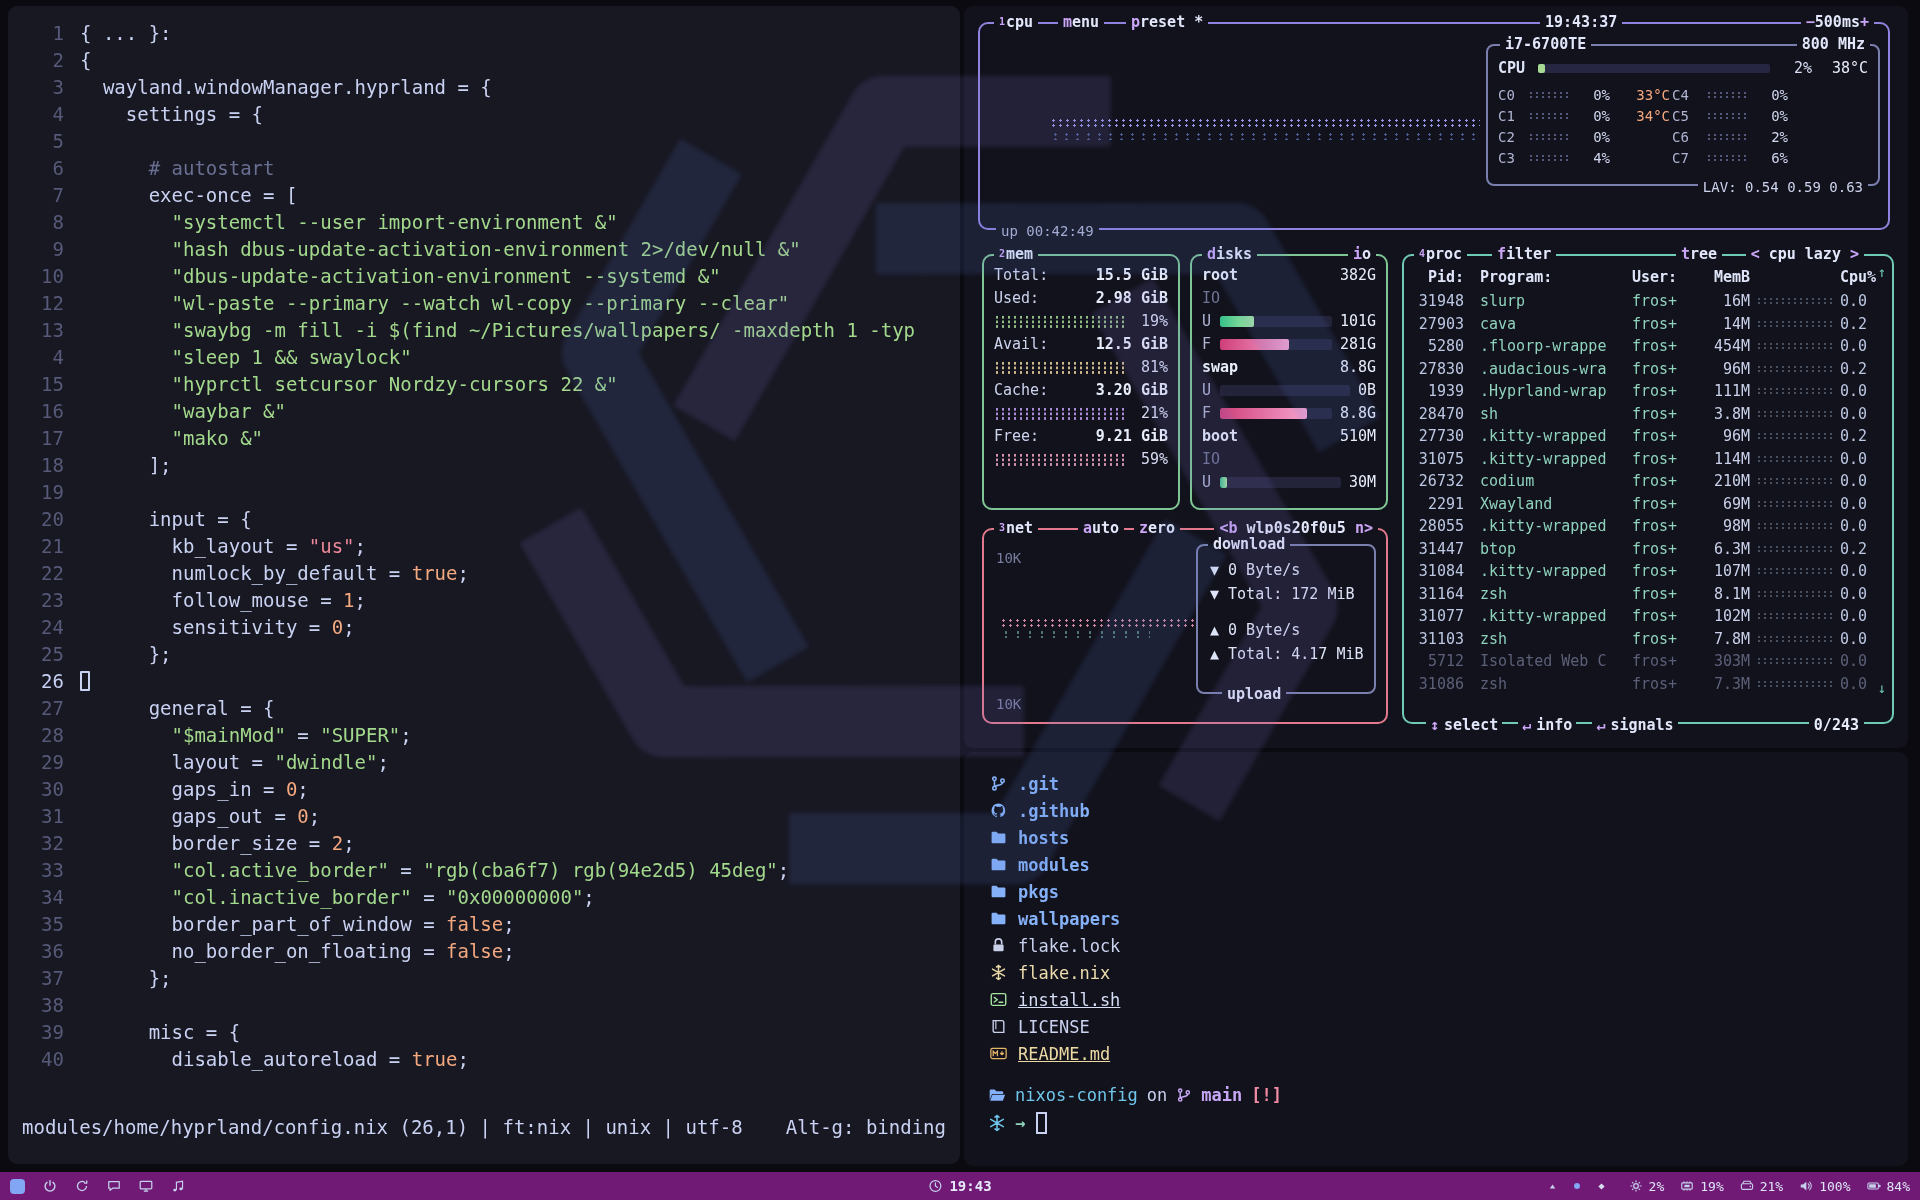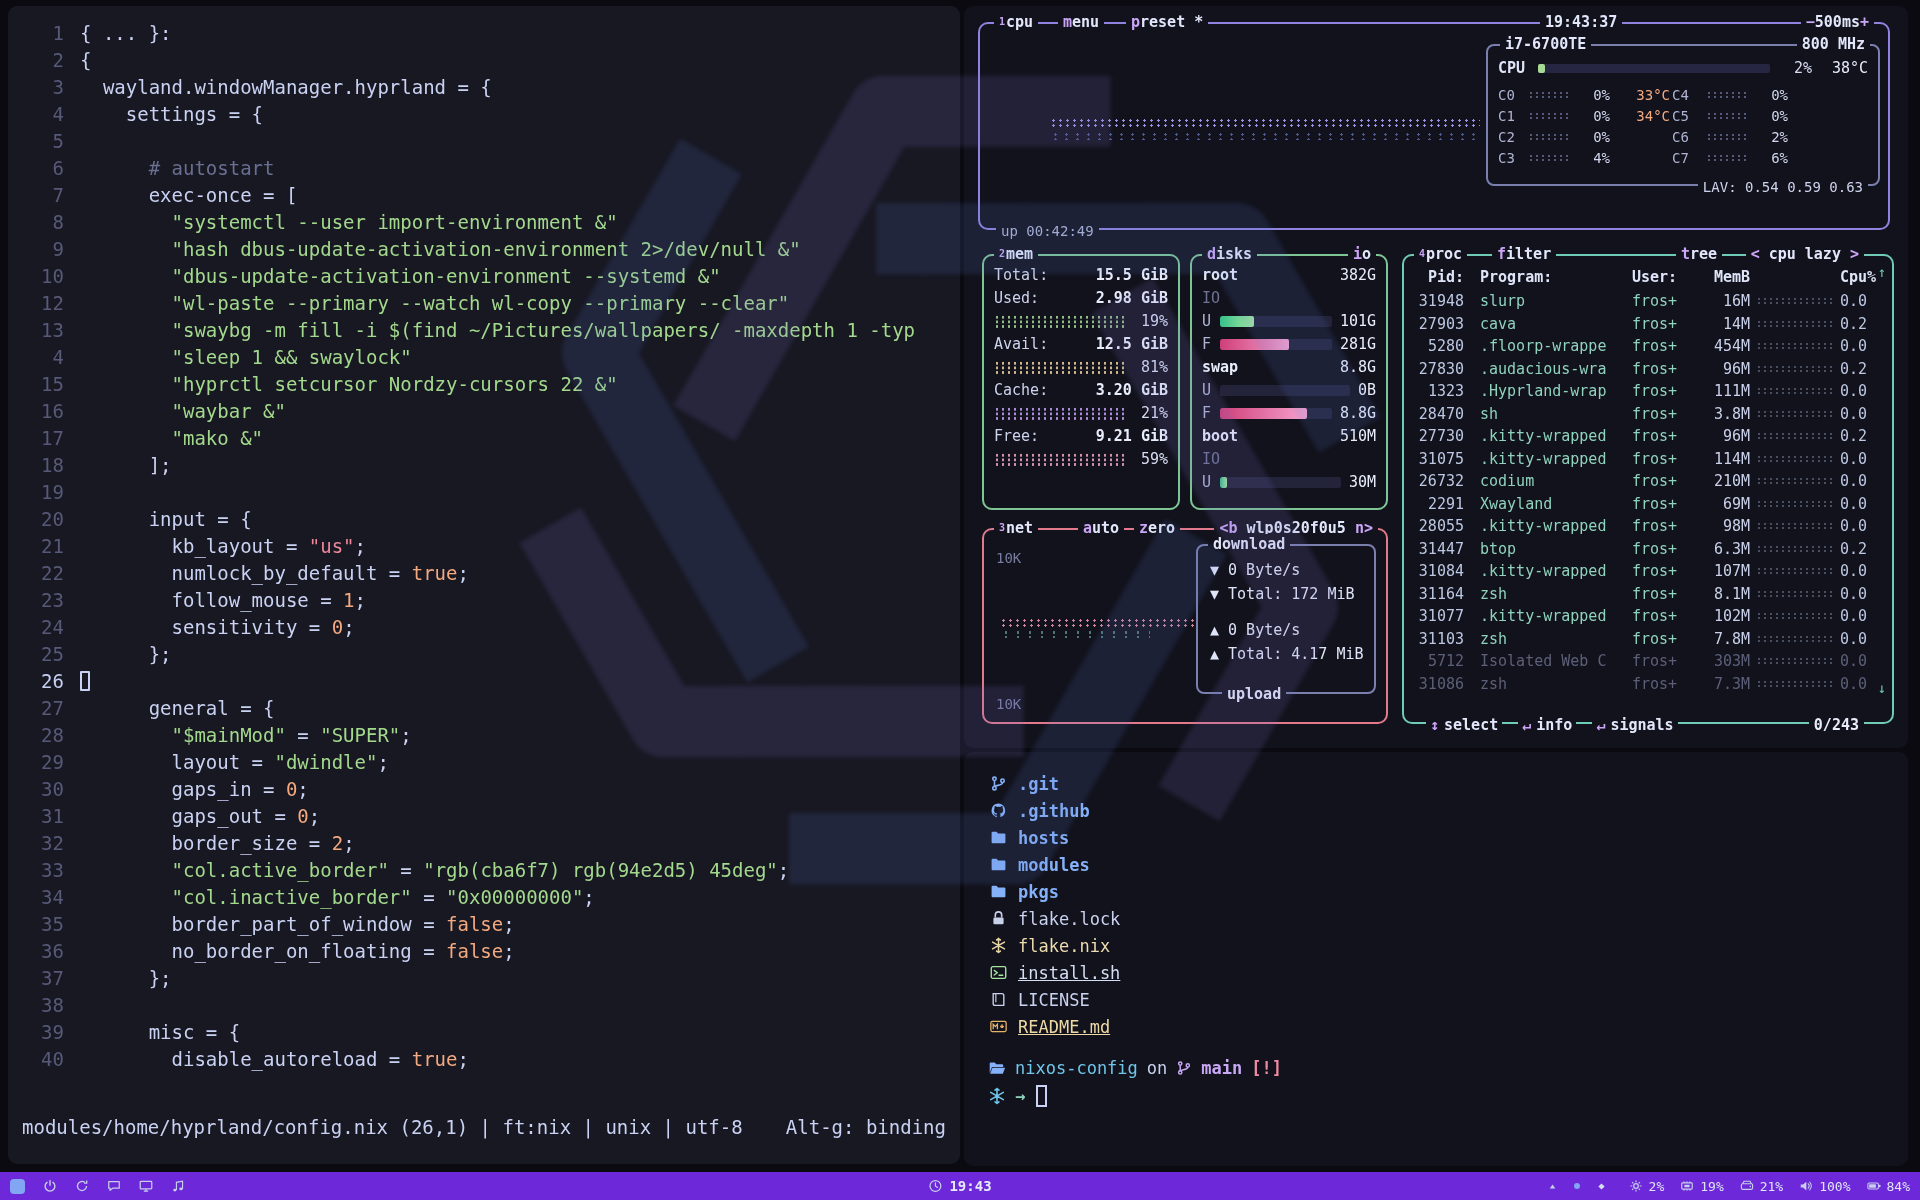--- a/index.html
+++ b/index.html
@@ -120,21 +120,21 @@
   .picon{display:inline-flex;font-size:18px}
   .pdir{color:#70c6ea;font-weight:normal}
   .pon{color:#c9d2ee}
   .pbranch{color:#c8a7f5;font-weight:bold}
   .pstatus{color:#ef8ba2;font-weight:bold}
   .input-line{display:flex;align-items:center;gap:9px;margin-top:7px}
   .parrow{color:#8fd3bd;font-weight:bold}
   .term-cursor{display:inline-block;width:11px;height:22px;border:2px solid #c9d2f2;margin-left:2px}
 
   
-  #bar{position:absolute;left:0;right:0;bottom:0;height:28px;background:#6d28d9;display:flex;align-items:center;justify-content:space-between;padding:0 10px;z-index:60}
+  #bar{position:absolute;left:0;right:0;bottom:0;height:28px;background:#701a75;display:flex;align-items:center;justify-content:space-between;padding:0 10px;z-index:60}
   .bar-left{display:flex;align-items:center;gap:18px}
   .ws-chip{width:15px;height:15px;border-radius:4px;background:#82a6f4;display:inline-block}
   #bar-left-icons{display:flex;gap:18px;align-items:center}
   .tb-icon{display:inline-flex;color:#c6cfec;font-size:14px;align-items:center}
   .bar-center{position:absolute;left:50%;transform:translateX(-50%);display:flex;gap:7px;align-items:center;color:#e6eafb;font-size:14px;font-weight:bold}
   .bar-right{display:flex;align-items:center;gap:16px}
   #bar-tray{display:flex;gap:12px;margin-right:6px}
   #bar-tray [data-icon="dot"]{color:#82a6f4}
   #bar-tray [data-icon="diamond"]{color:#d8def2;font-size:11px}
   #bar-tray [data-icon="tri"]{font-size:11px}
@@ -496,21 +496,21 @@
           </div>
           <div class="prow">
             <span class="pcell pid">27830</span>
             <span class="pcell prog">.audacious-wra</span>
             <span class="pcell user">fros+</span>
             <span class="pcell memb">96M</span>
             <span class="pcell pgraph"></span>
             <span class="pcell cpu">0.2</span>
           </div>
           <div class="prow">
-            <span class="pcell pid">1323</span>
+            <span class="pcell pid">1939</span>
             <span class="pcell prog">.Hyprland-wrap</span>
             <span class="pcell user">fros+</span>
             <span class="pcell memb">111M</span>
             <span class="pcell pgraph"></span>
             <span class="pcell cpu">0.0</span>
           </div>
           <div class="prow">
             <span class="pcell pid">28470</span>
             <span class="pcell prog">sh</span>
             <span class="pcell user">fros+</span>
@@ -672,20 +672,28 @@
           </span>
           <span class="fname f-dir">modules</span>
         </div>
         <div class="f-row">
           <span class="ficon" data-icon="folder" style="color: rgb(133, 177, 248);">
             <svg viewBox="0 0 16 16" width="1em" height="1em">
               <path fill="currentColor" d="M1.5 3.5a1 1 0 0 1 1-1h3.6l1.6 1.7h5.8a1 1 0 0 1 1 1v7.3a1 1 0 0 1-1 1h-11a1 1 0 0 1-1-1z"></path>
             </svg>
           </span>
           <span class="fname f-dir">pkgs</span>
+        </div>
+        <div class="f-row">
+          <span class="ficon" data-icon="folder" style="color: rgb(133, 177, 248);">
+            <svg viewBox="0 0 16 16" width="1em" height="1em">
+              <path fill="currentColor" d="M1.5 3.5a1 1 0 0 1 1-1h3.6l1.6 1.7h5.8a1 1 0 0 1 1 1v7.3a1 1 0 0 1-1 1h-11a1 1 0 0 1-1-1z"></path>
+            </svg>
+          </span>
+          <span class="fname f-dir">wallpapers</span>
         </div>
         <div class="f-row">
           <span class="ficon" data-icon="lock" style="color: rgb(200, 208, 234);">
             <svg viewBox="0 0 16 16" width="1em" height="1em">
               <path fill="none" stroke="currentColor" stroke-width="1.5" d="M5 7V4.8a3 3 0 0 1 6 0V7"></path>
               <rect x="3.2" y="7" width="9.6" height="6.5" rx="1.2" fill="currentColor"></rect>
             </svg>
           </span>
           <span class="fname f-file">flake.lock</span>
         </div>

